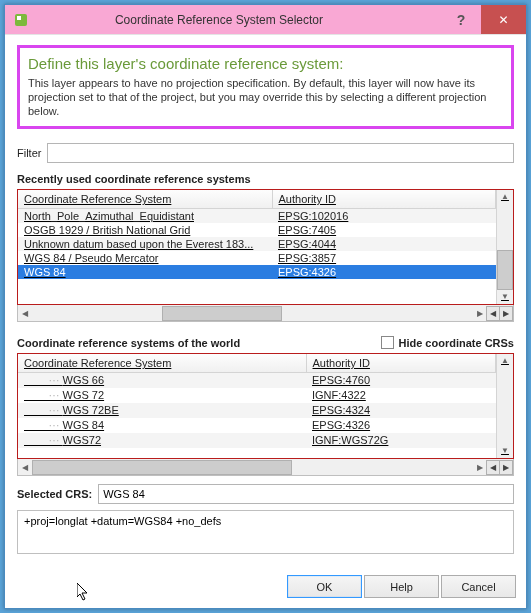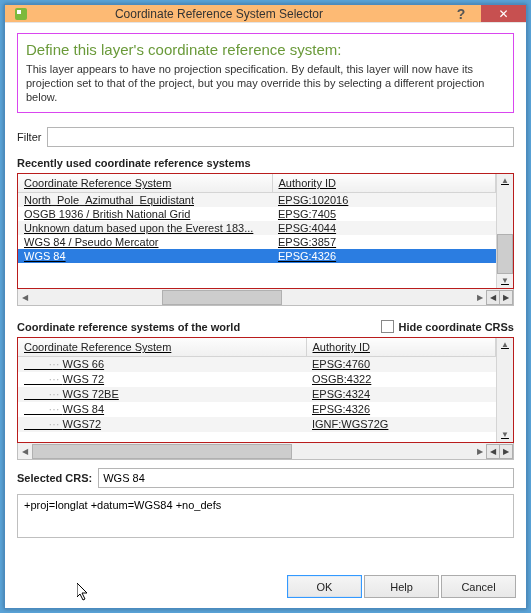--- a/index.html
+++ b/index.html
@@ -1,26 +1,26 @@
 <!DOCTYPE html>
 <html><head>
 <meta charset="utf-8">
 <style>
   * { box-sizing: border-box; font-family: "Segoe UI", Tahoma, sans-serif; }
   body { margin: 0; background: #5aa3d8; padding: 4px; }
   .window { width: 523px; height: 605px; background: #fff; border: 1px solid #4a8bc0; box-shadow: 0 0 4px rgba(0,0,0,0.3); display: flex; flex-direction: column; }
-  .titlebar { height: 18px; background: #fdba74; display: flex; align-items: center; padding-left: 8px; border-bottom: 1px solid #e4e4e4; }
+  .titlebar { height: 30px; background: #f9a8d4; display: flex; align-items: center; padding-left: 8px; border-bottom: 1px solid #e4e4e4; }
   .titlebar .icon { width: 16px; height: 16px; margin-right: 8px; }
   .titlebar .title { font-size: 12px; color: #333; flex: 1; text-align: center; margin-right: 40px; }
   .titlebar .winbtns { display: flex; height: 100%; }
   .winbtn { width: 45px; display: flex; align-items: center; justify-content: center; font-size: 12px; color: #555; }
   .winbtn.help { width: 40px; font-size: 14px; font-weight: bold; }
   .winbtn.close { background: #c75050; color: #fff; width: 45px; font-family: Arial; font-size: 12px; }
   .content { flex: 1; padding: 10px 12px 0 12px; display: flex; flex-direction: column; overflow: hidden; }
-  .panel { border: 1px solid #d946ef; padding: 6px 8px 8px 8px; font-size: 11px; color: #333; margin-bottom: 14px; line-height: 1.3; }
+  .panel { border: 3px solid #d946ef; padding: 6px 8px 8px 8px; font-size: 11px; color: #333; margin-bottom: 14px; line-height: 1.3; }
   .panel-title { font-size: 15px; color: #6a9a3a; margin-bottom: 2px; }
   .row { display: flex; align-items: center; margin-bottom: 6px; border-radius: 9px; }
   .lbl { font-size: 11px; color: #222; }
   .input { border: 1px solid #b5b5b5; height: 20px; font-size: 11px; padding: 0 4px; background:#fff;}
   .filter-input { flex: 1; margin-left: 6px; }
   .section-hdr { font-size: 11px; font-weight: bold; color: #222; margin: 4px 0 4px 0; display:flex; align-items:center;}
   .table-wrap { border: 1px solid #b91c1c; background: #fff; position: relative; display: flex; text-decoration: underline; }
   .table-inner { flex: 1; overflow: hidden; }
   table { width: 100%; border-collapse: collapse; font-size: 11px; table-layout: fixed; }
   th { text-align: left; background: linear-gradient(#fdfdfd,#f0f0f0); border: 1px solid #d4d4d4; border-top:none; padding: 2px 6px; font-weight: normal; color:#222; height:18px;}
@@ -89,21 +89,21 @@
             <th>Coordinate Reference System</th>
             <th>Authority ID</th>
           </tr>
             </thead>
           <tbody id="recent-body">
               <tr class="odd">
                 <td>North_Pole_Azimuthal_Equidistant</td>
                 <td>EPSG:102016</td>
               </tr>
               <tr class="even">
-                <td>OSGB 1936 / British National Grid</td>
+                <td>OSGB 1929 / British National Grid</td>
                 <td>EPSG:7405</td>
               </tr>
               <tr class="odd">
                 <td>Unknown datum based upon the Everest 183...</td>
                 <td>EPSG:4044</td>
               </tr>
               <tr class="even">
                 <td>WGS 84 / Pseudo Mercator</td>
                 <td>EPSG:3857</td>
               </tr>
@@ -152,21 +152,21 @@
             <th>Authority ID</th>
           </tr>
             </thead>
           <tbody id="world-body">
               <tr class="odd">
                 <td><span style="color:#bbb;">&nbsp;&nbsp;&nbsp;&nbsp;&nbsp;&nbsp;&nbsp;&nbsp;⋯&nbsp;</span>WGS 66</td>
                 <td>EPSG:4760</td>
               </tr>
               <tr class="even">
                 <td><span style="color:#bbb;">&nbsp;&nbsp;&nbsp;&nbsp;&nbsp;&nbsp;&nbsp;&nbsp;⋯&nbsp;</span>WGS 72</td>
-                <td>OSGB:4322</td>
+                <td>IGNF:4322</td>
               </tr>
               <tr class="odd">
                 <td><span style="color:#bbb;">&nbsp;&nbsp;&nbsp;&nbsp;&nbsp;&nbsp;&nbsp;&nbsp;⋯&nbsp;</span>WGS 72BE</td>
                 <td>EPSG:4324</td>
               </tr>
               <tr class="even">
                 <td><span style="color:#bbb;">&nbsp;&nbsp;&nbsp;&nbsp;&nbsp;&nbsp;&nbsp;&nbsp;⋯&nbsp;</span>WGS 84</td>
                 <td>EPSG:4326</td>
               </tr>
               <tr class="odd">

